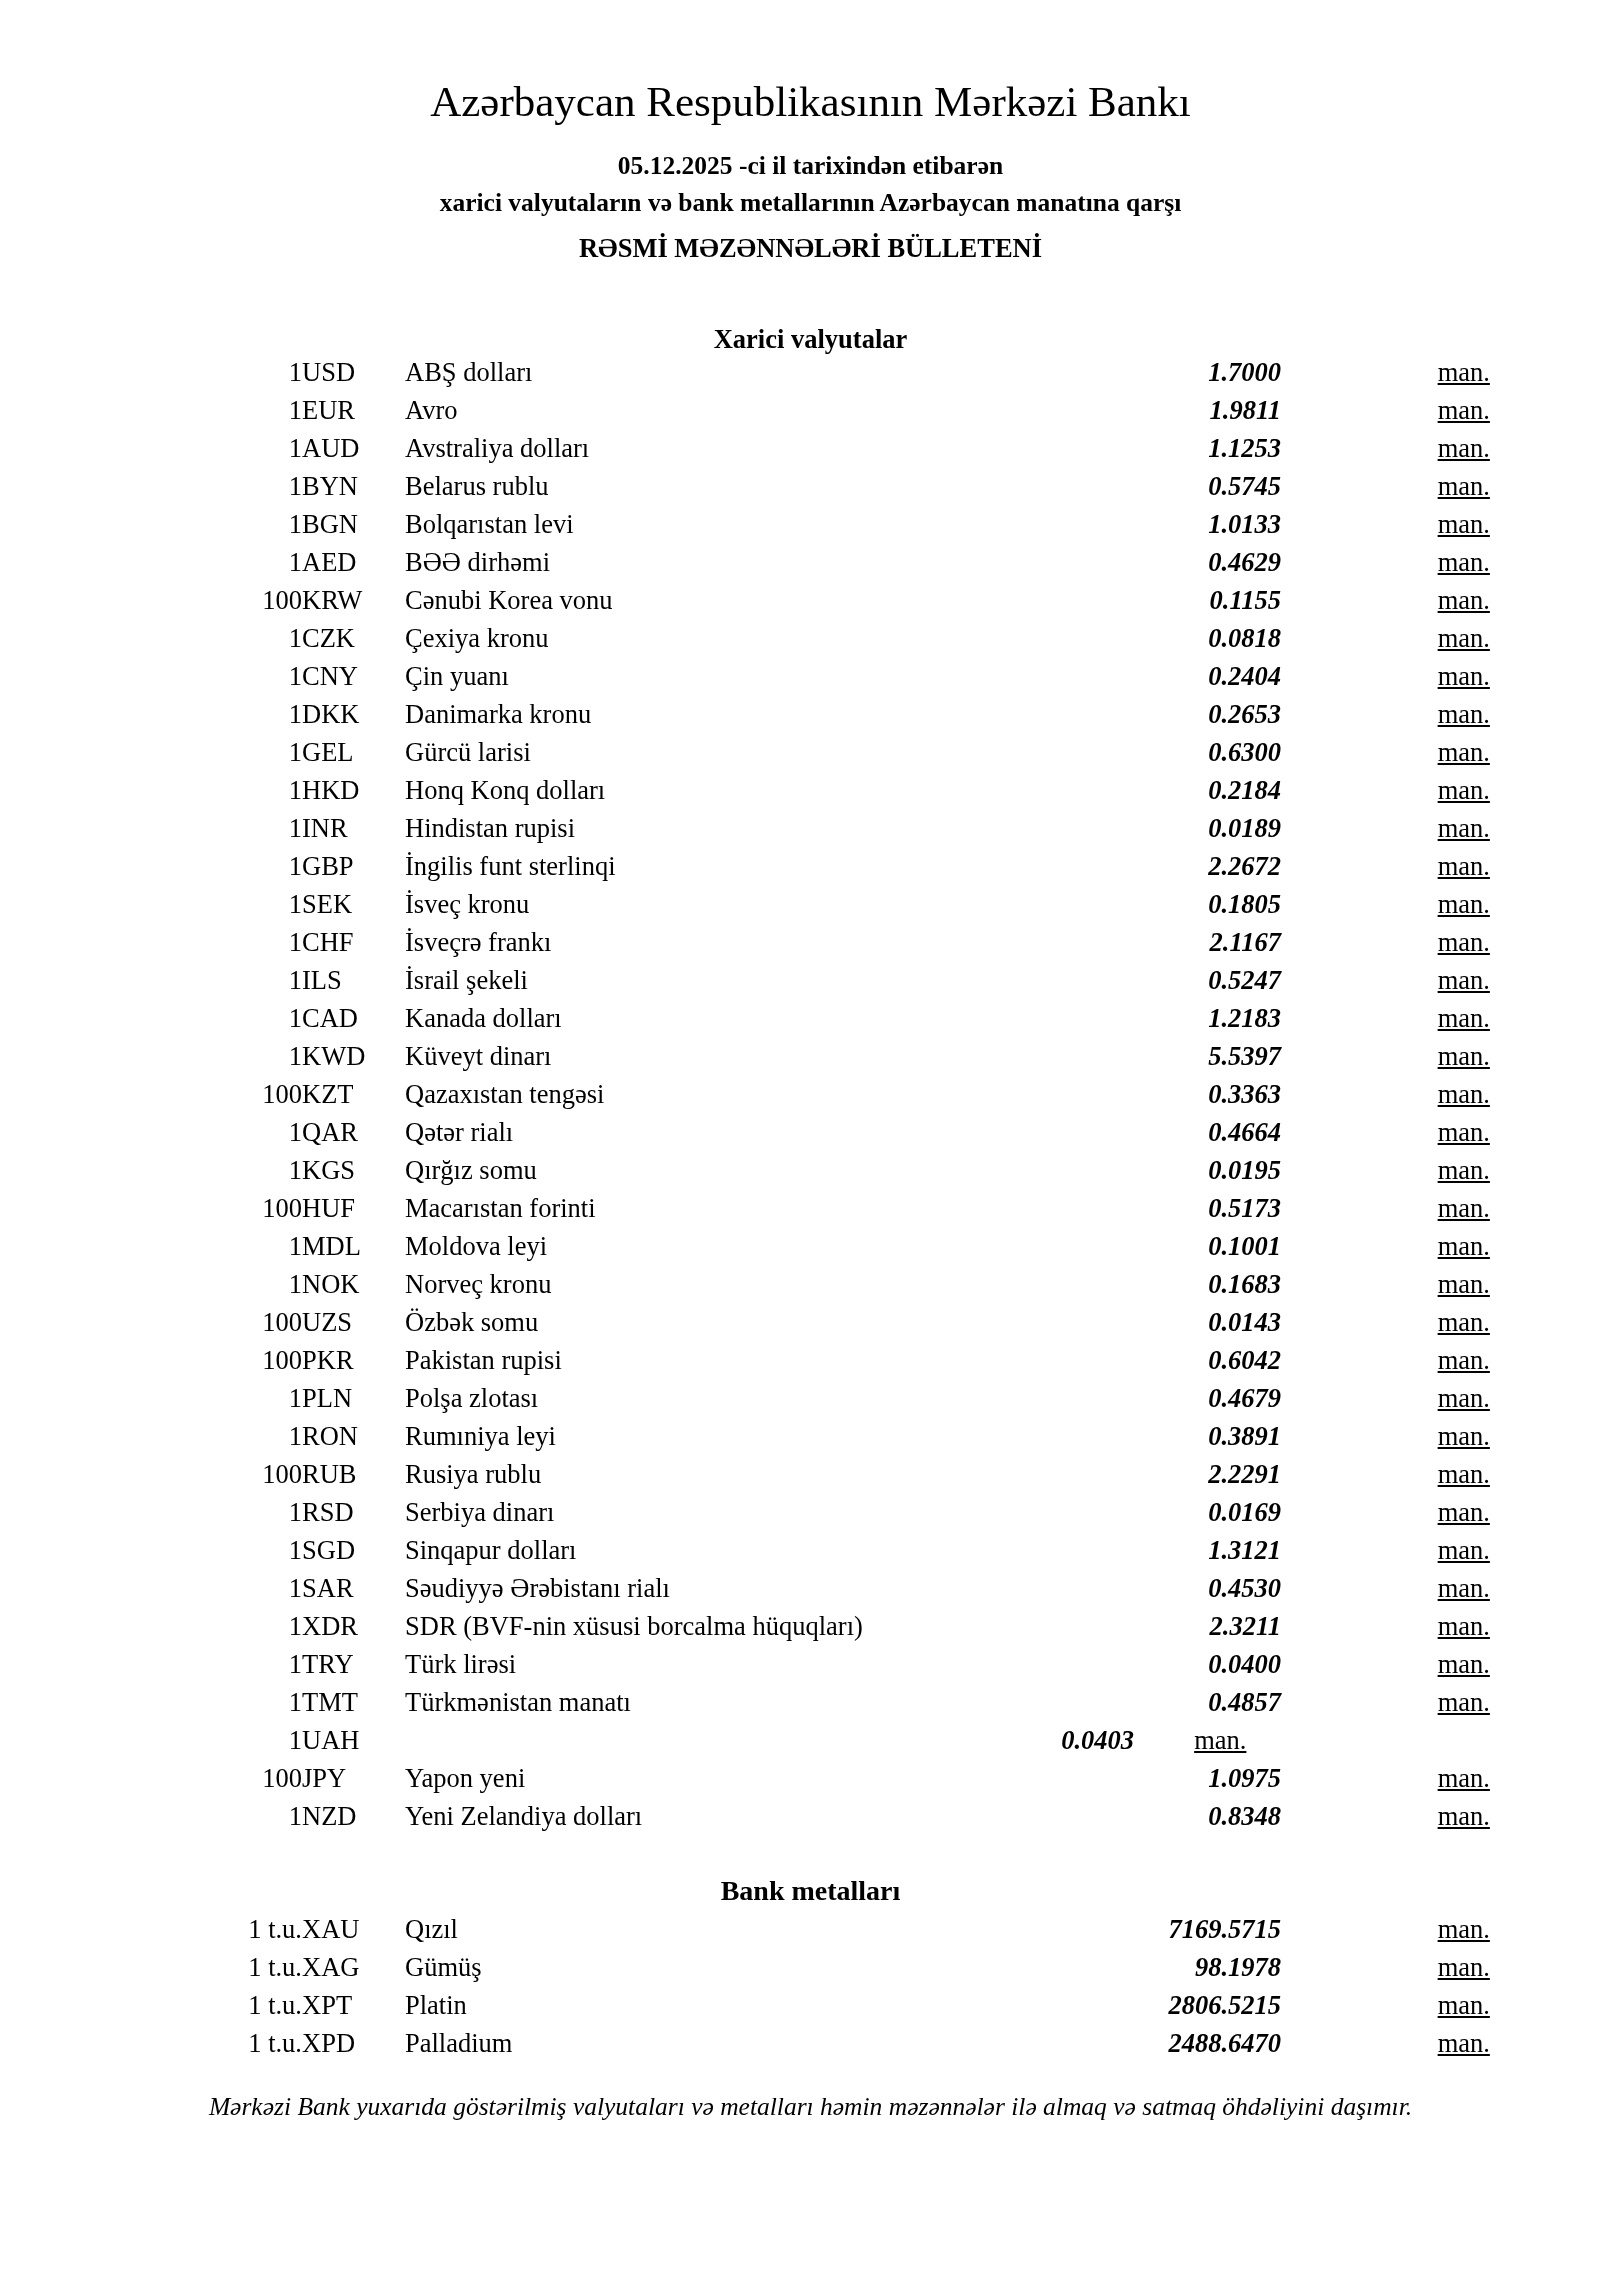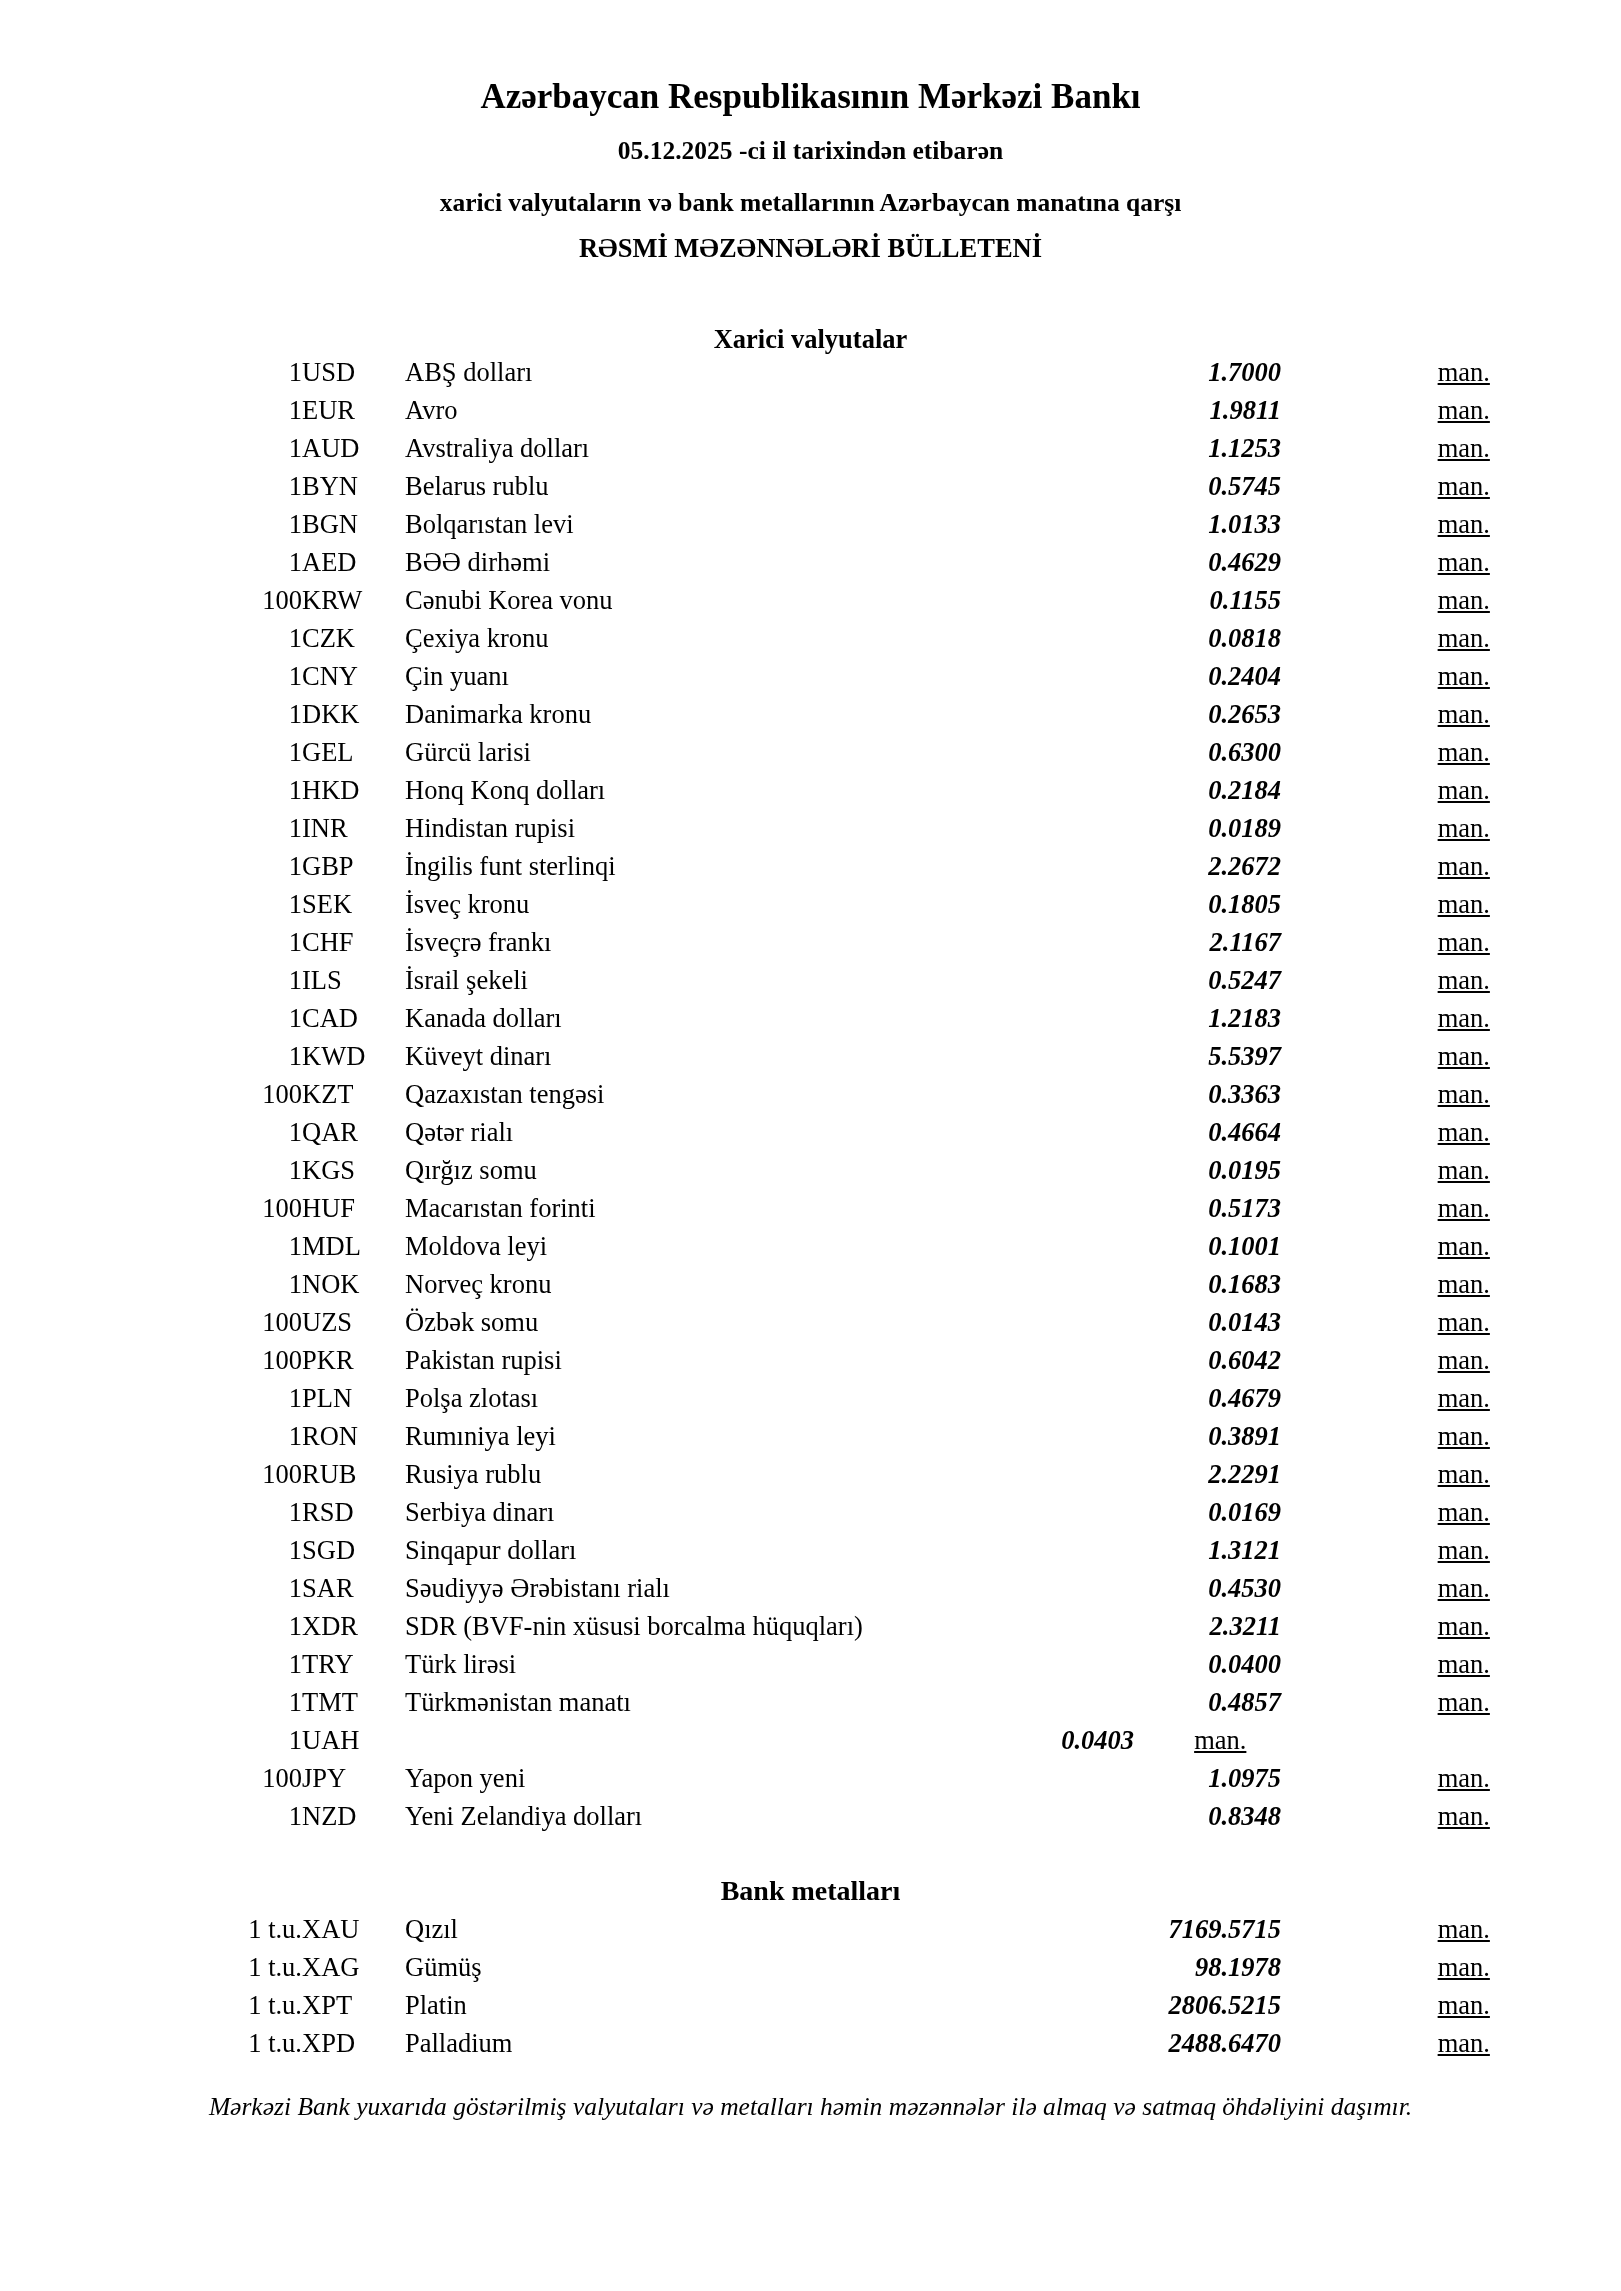--- a/index.html
+++ b/index.html
@@ -12,22 +12,22 @@
     font-family: "Liberation Serif", "DejaVu Serif", serif;
     overflow: hidden;
   }
   .center-line {
     position: absolute;
     left: 0;
     width: 100%;
     text-align: center;
     white-space: pre;
   }
-  .title          { top: 77px;  font-size: 35px; font-weight: 700; }
-  .date-line      { top: 136px; font-size: 25.5px; font-weight: 700; }
+  .title          { top: 77px;  font-size: 43px; font-weight: 400; }
+  .date-line      { top: 151px; font-size: 25.5px; font-weight: 700; }
   .subtitle       { top: 188px; font-size: 25.5px; font-weight: 700; }
   .bulletin-title { top: 233px; font-size: 26.5px; font-weight: 700; }
   .fx-heading     { top: 324px; font-size: 26.5px; font-weight: 700; }
   .metals-heading { top: 1875px; font-size: 28px; font-weight: 700; }
   .footer         { top: 2092px; font-size: 25.5px; font-style: italic; }
 
   .rates-table { position: absolute; left: 0; width: 1621px; }
   .fx-table     { top: 353px; }
   .metals-table { top: 1910px; }
 

